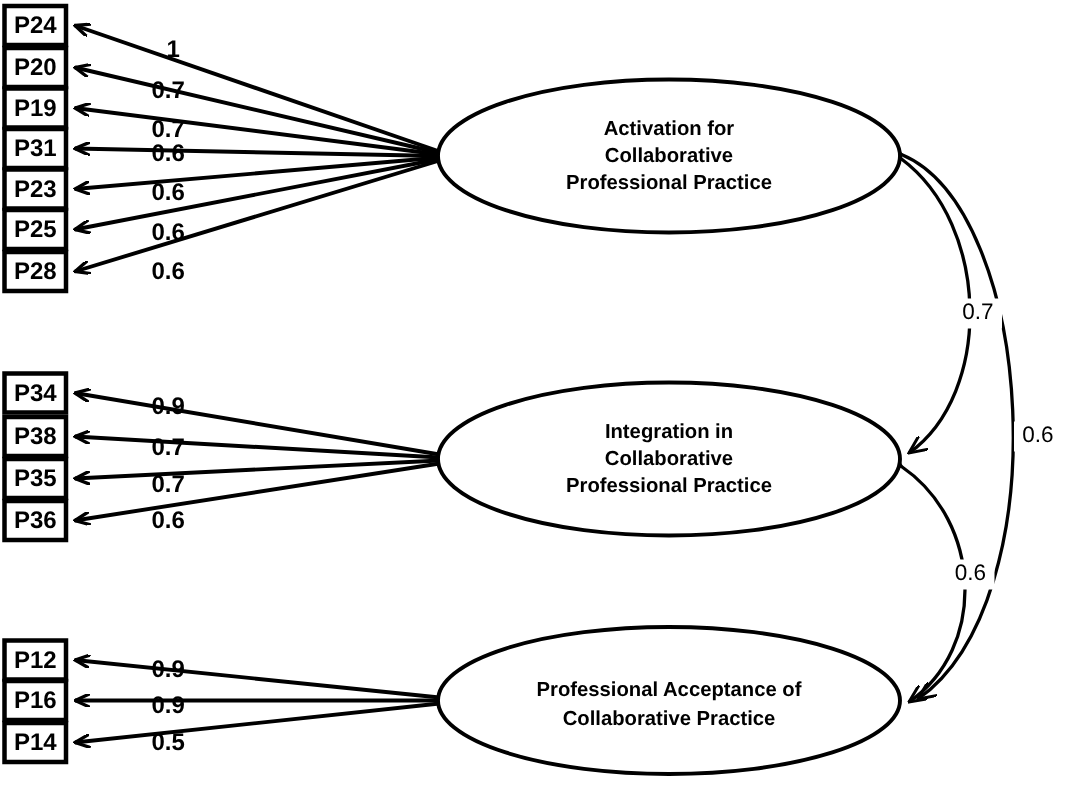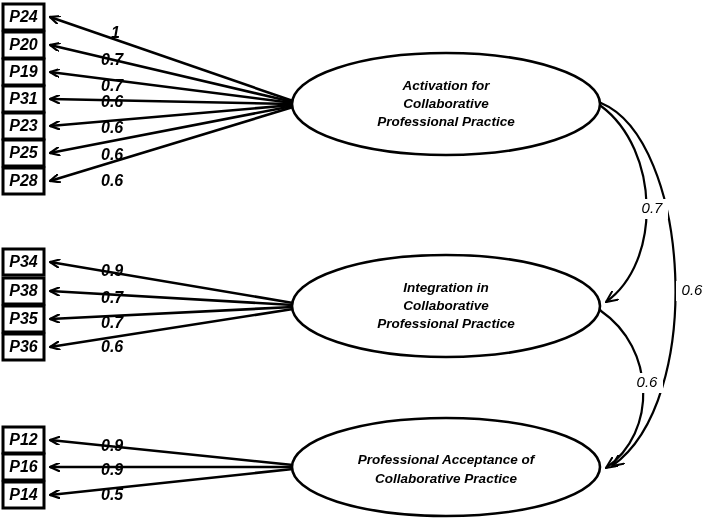--- a/index.html
+++ b/index.html
@@ -7,21 +7,20 @@
     padding: 0;
     background: #ffffff;
   }
   #canvas {
     position: relative;
     width: 711px;
     height: 526px;
     background: #ffffff;
     font-family: "Liberation Sans", sans-serif;
     overflow: hidden;
-    font-style: italic;
   }
   svg#diagram {
     position: absolute;
     left: 0;
     top: 0;
     width: 711px;
     height: 526px;
   }
   .ind-box {
     fill: #ffffff;

